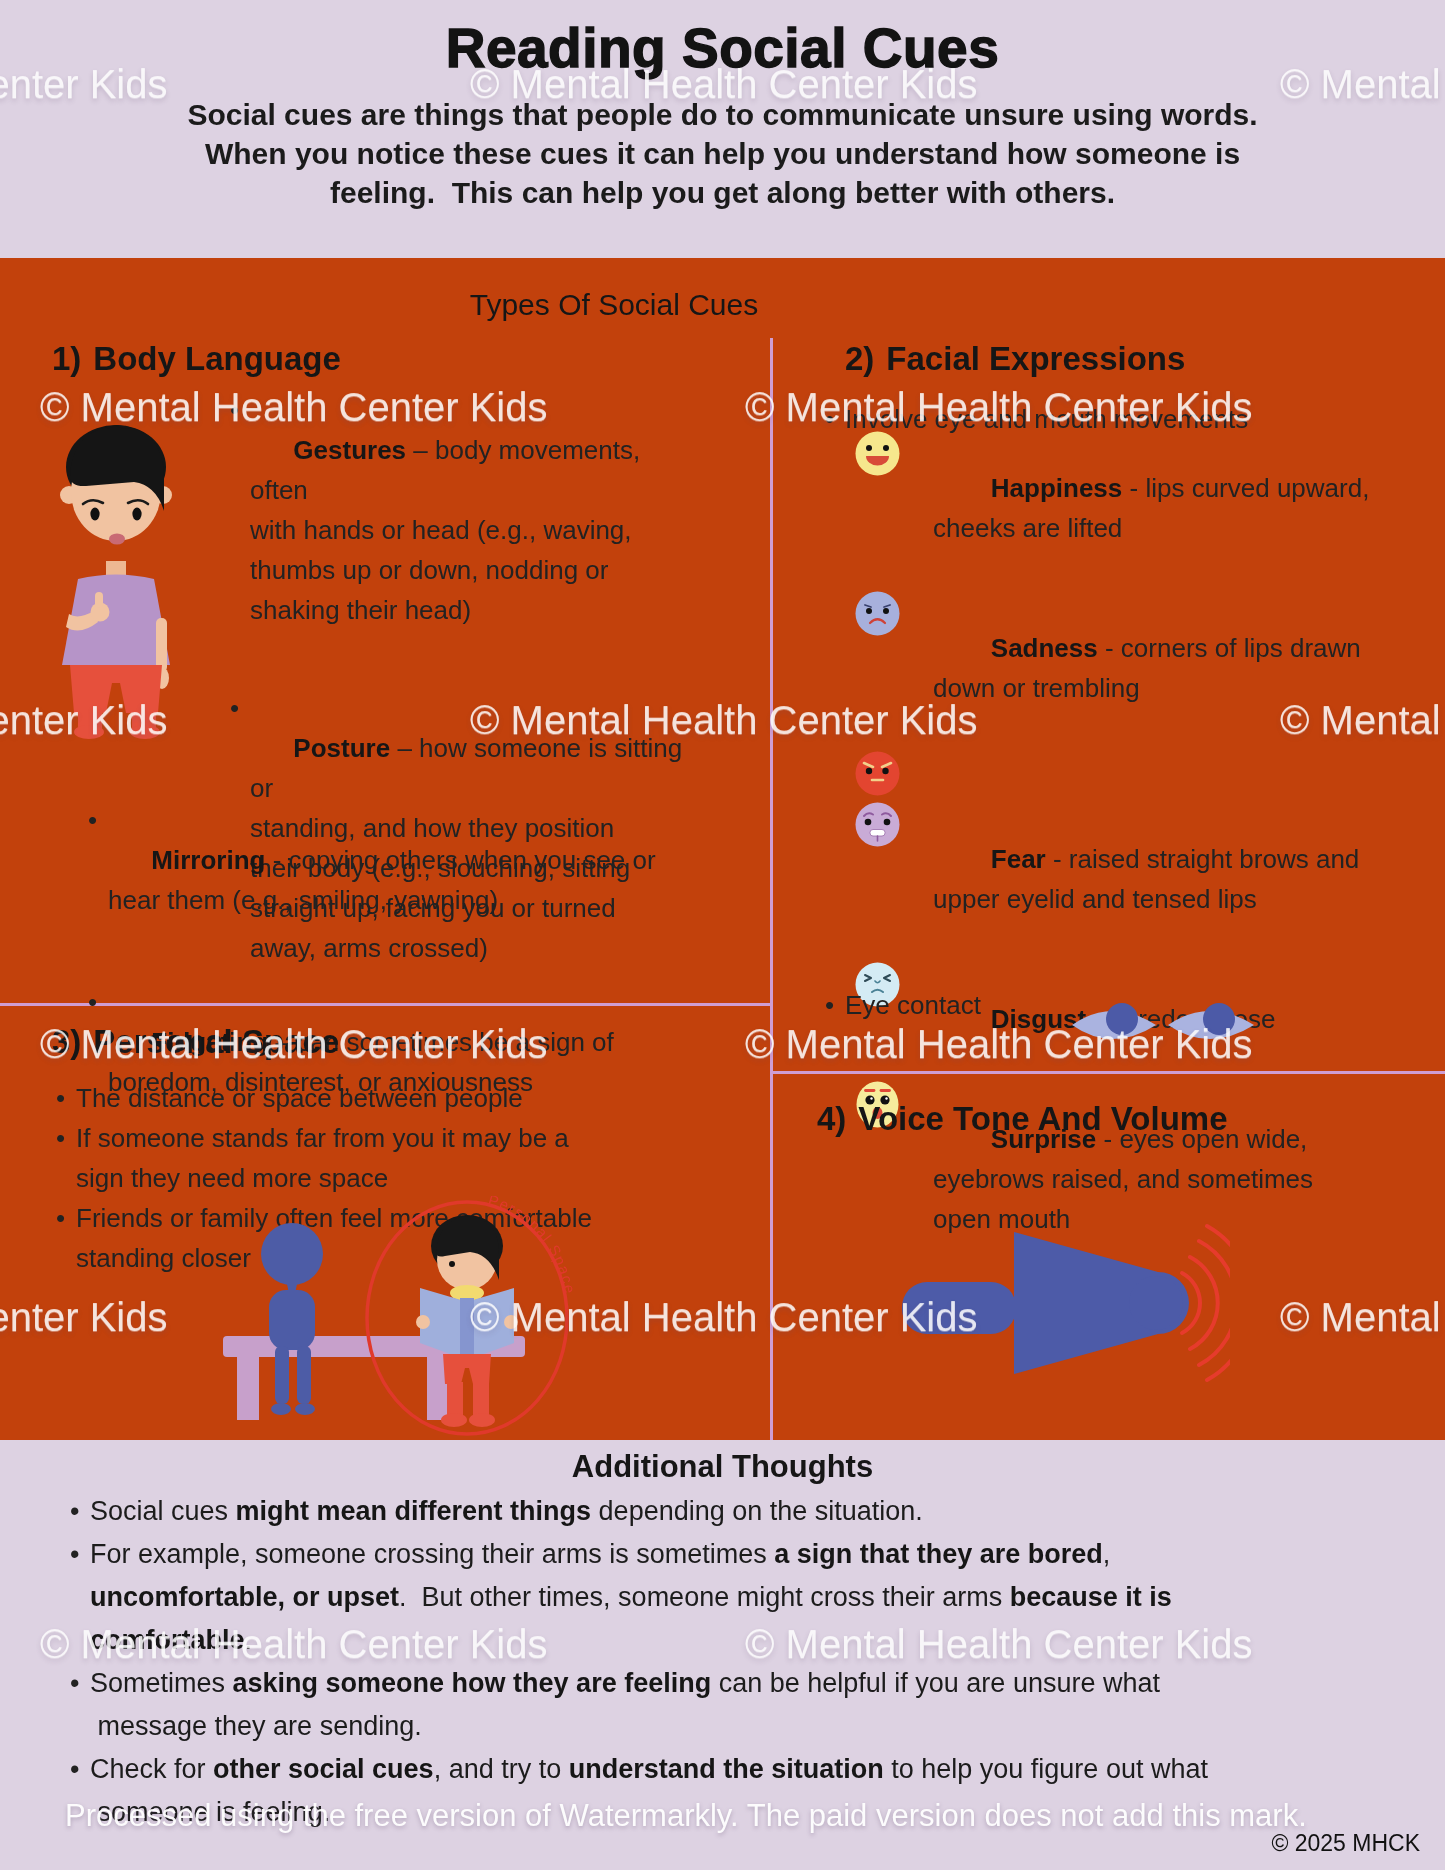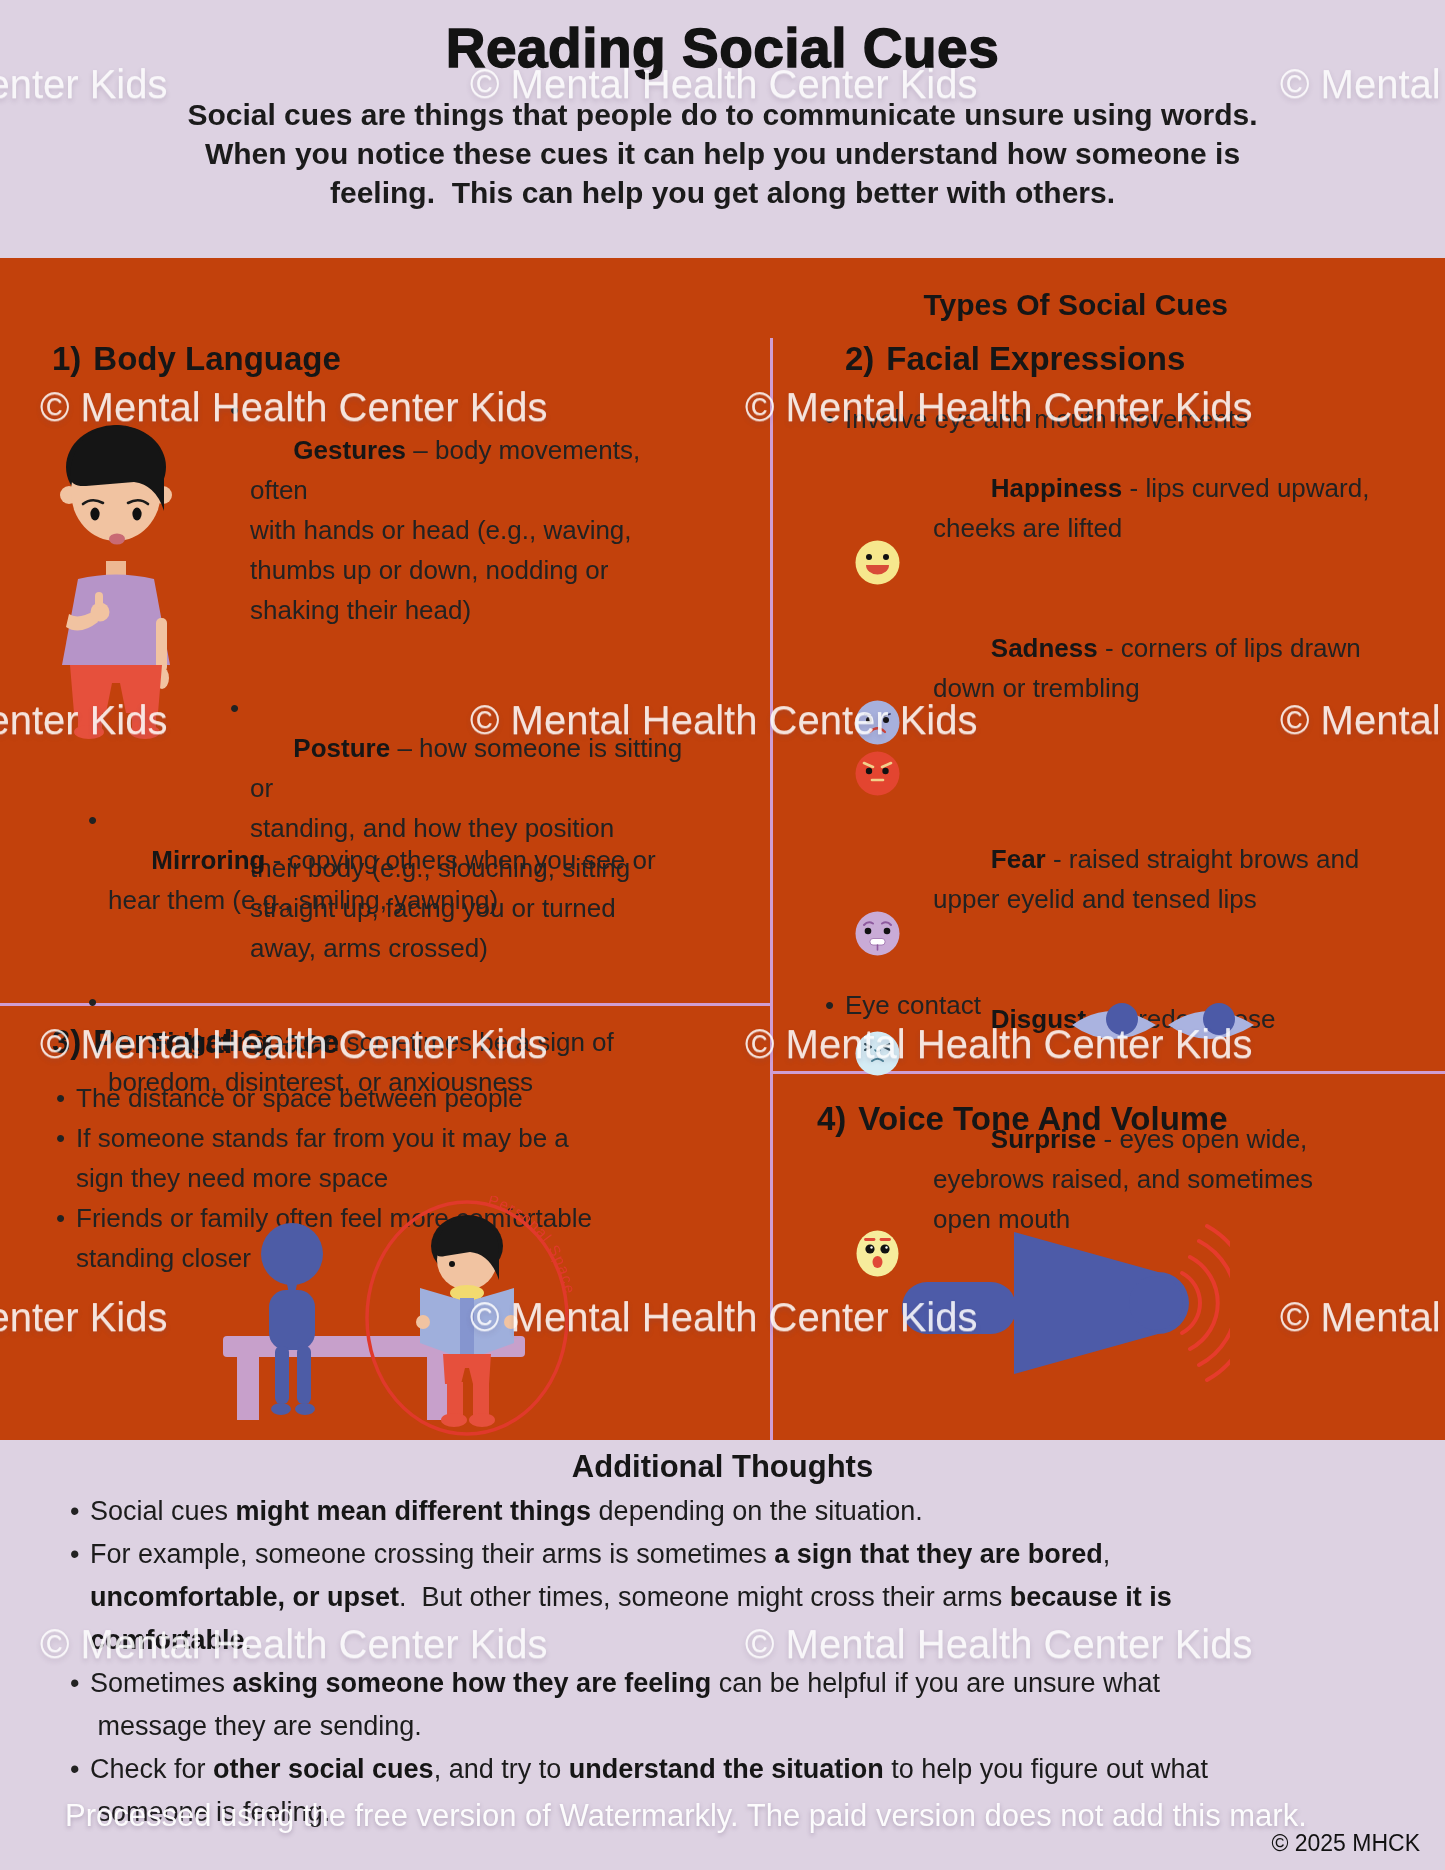--- a/index.html
+++ b/index.html
@@ -17,41 +17,41 @@
   .doc-title{position:absolute;top:16px;left:0;width:1445px;text-align:center;
     font-size:55px;font-weight:700;color:#131313;-webkit-text-stroke:1.4px #131313;letter-spacing:.5px;}
   .doc-intro{position:absolute;top:95px;left:0;width:1445px;text-align:center;
     font-size:30px;line-height:39px;font-weight:700;color:#1b1b1b;white-space:pre-wrap;}
   
   .divider{position:absolute;background:#cf9ed3;}
   .vdiv{left:770px;top:338px;width:3px;height:1102px;}
   .hdiv-left{left:0;top:1003px;width:770px;height:3px;}
   .hdiv-right{left:773px;top:1071px;width:672px;height:3px;}
   
-  .types-heading{position:absolute;top:288px;left:0;width:1228px;text-align:right;
-    font-size:30px;font-weight:700;color:#161616;}
+  .types-heading{position:absolute;top:288px;left:0;width:1228px;text-align:center;
+    font-size:30px;font-weight:400;color:#161616;}
   .sec-heading{position:absolute;font-size:33px;font-weight:700;color:#161616;white-space:nowrap;}
   .sec-heading .num{margin-right:12px;}
   
   .bullets{list-style:none;margin:0;padding:0;position:absolute;}
   .bullets li{position:relative;padding-left:22px;font-size:26px;line-height:40px;
     white-space:pre-wrap;color:#222;}
   .bullets li::before{content:"•";position:absolute;left:2px;top:0;font-size:26px;color:#222;}
   .b, .term{font-weight:700;color:#161616;}
   .gestures-block{left:228px;top:390px;width:470px;}
   .gestures-block li + li{margin-top:18px;}
   .mirror-block{left:86px;top:800px;width:600px;}
   .mirror-block li + li{margin-top:22px;}
   .personal-bullets{left:54px;top:1078px;width:630px;}
   .fe-intro{position:absolute;left:823px;top:399px;font-size:26px;line-height:40px;color:#222;
     padding-left:22px;}
   .fe-intro::before{content:"•";position:absolute;left:2px;top:0;}
   
   .emotions{position:absolute;left:852px;top:428px;width:575px;}
-  .emotion-row{display:flex;align-items:flex-end;}
+  .emotion-row{display:flex;align-items:flex-start;}
   .emotion-icon{width:51px;height:51px;flex:0 0 51px;margin-right:30px;}
   .emotion-text{font-size:26px;line-height:40px;white-space:pre-wrap;color:#222;}
   .eye-row{position:absolute;left:823px;top:985px;font-size:26px;line-height:40px;color:#222;
     padding-left:22px;}
   .eye-row::before{content:"•";position:absolute;left:2px;top:0;}
   
   .add-heading{position:absolute;top:1449px;left:0;width:1445px;text-align:center;
     font-size:31px;font-weight:700;color:#161616;}
   .add-bullets{left:70px;top:1490px;width:1345px;}
   .add-bullets li{font-size:27px;line-height:43px;padding-left:20px;color:#1c1c1c;}

